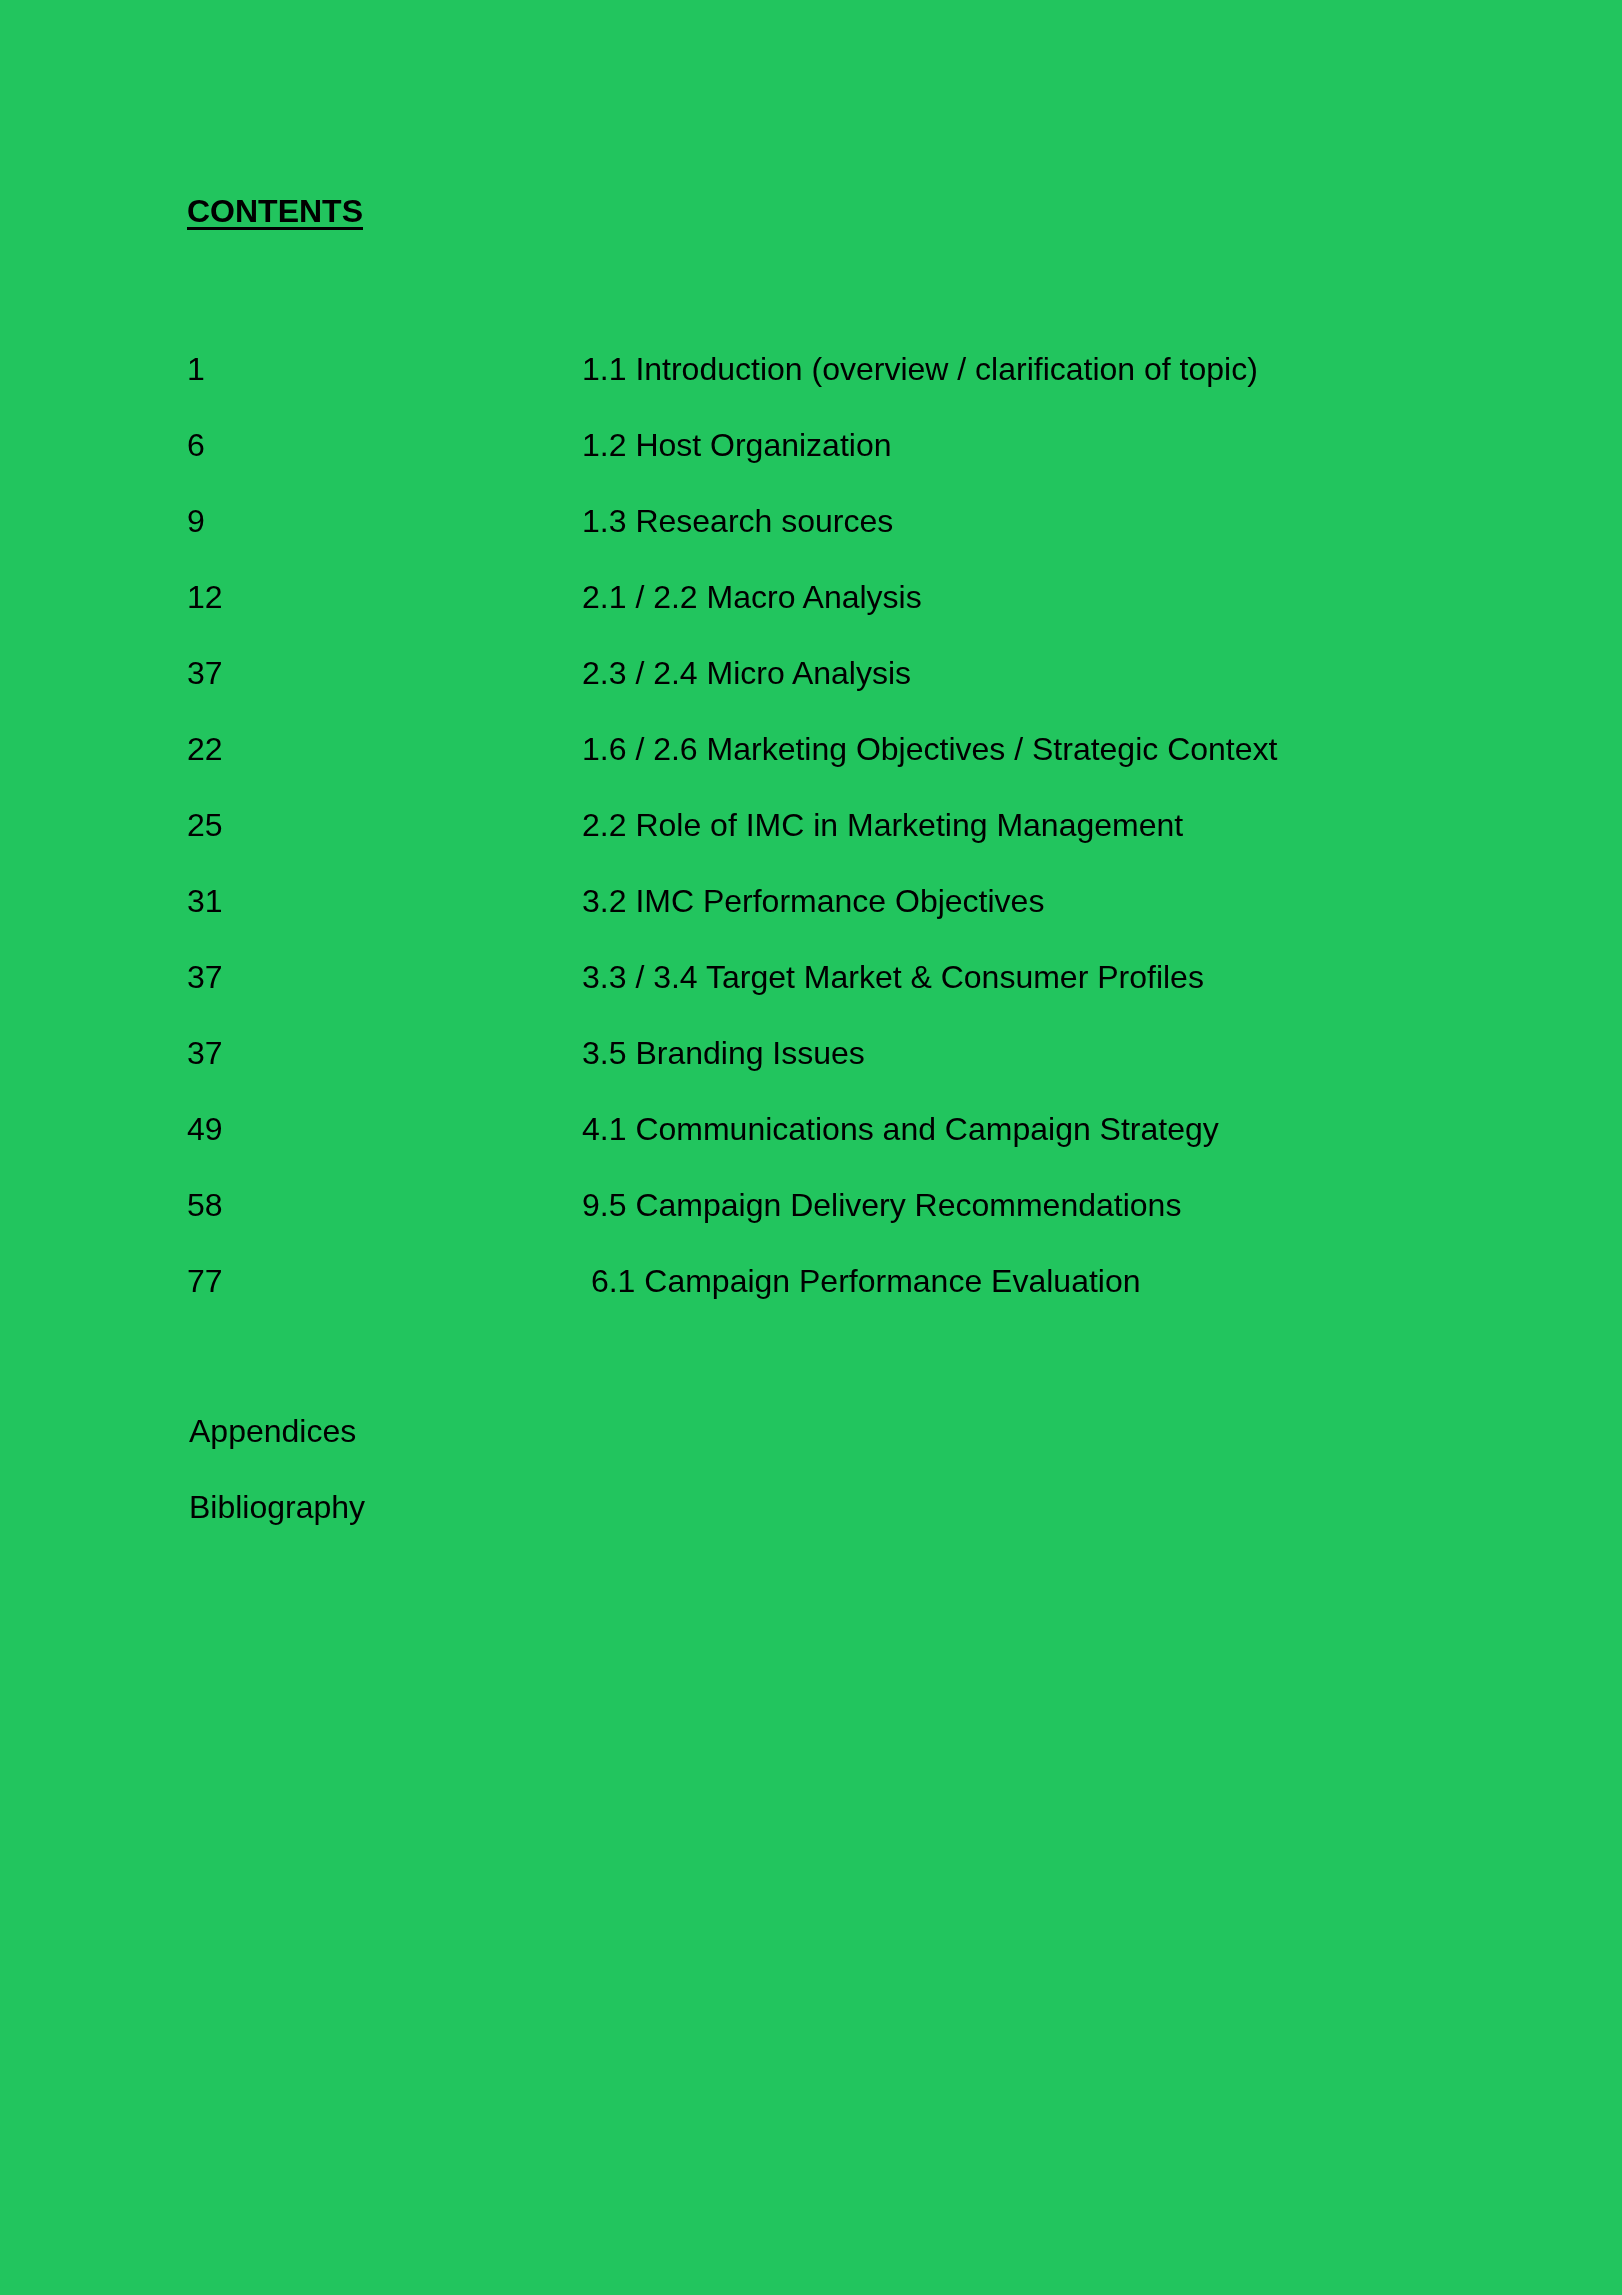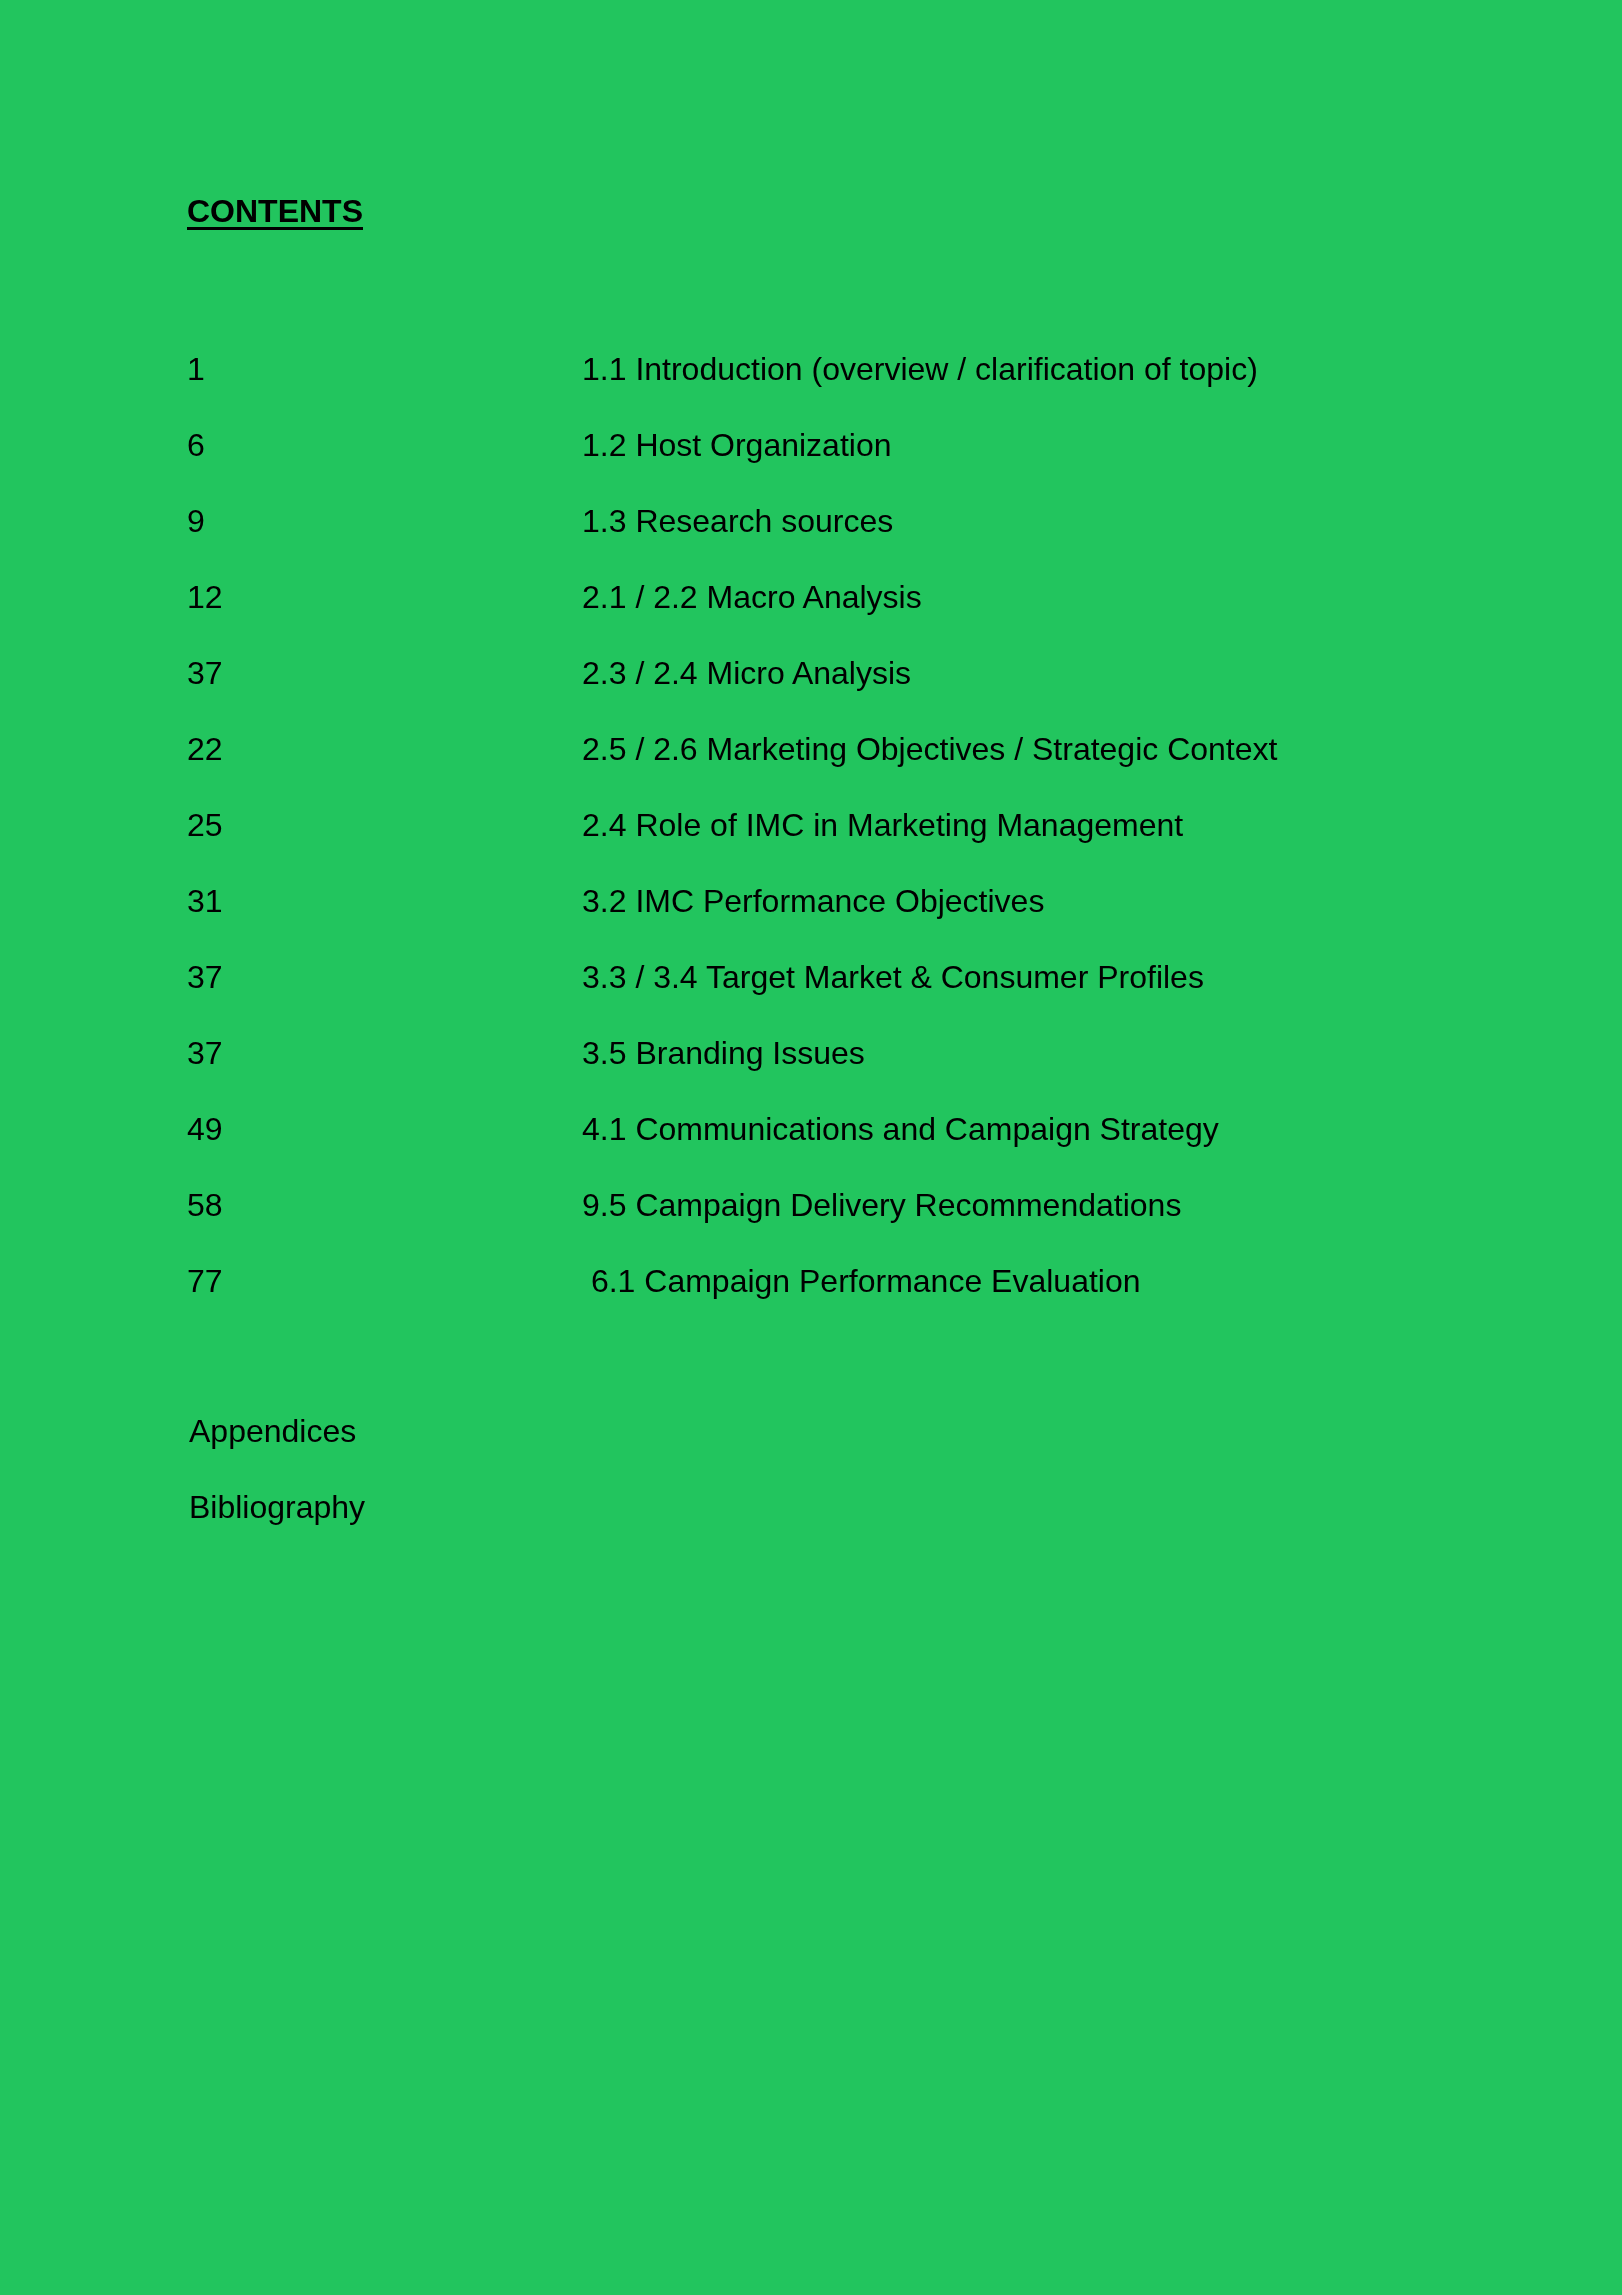--- a/index.html
+++ b/index.html
@@ -91,25 +91,25 @@
     <div class="toc-row">
       <span class="toc-page">12</span>
       <span class="toc-title">2.1 / 2.2 Macro Analysis</span>
     </div>
     <div class="toc-row">
       <span class="toc-page">37</span>
       <span class="toc-title">2.3 / 2.4 Micro Analysis</span>
     </div>
     <div class="toc-row">
       <span class="toc-page">22</span>
-      <span class="toc-title">2.5 / 2.6 Marketing Objectives / Strategic Context</span>
+      <span class="toc-title">1.6 / 2.6 Marketing Objectives / Strategic Context</span>
     </div>
     <div class="toc-row">
       <span class="toc-page">25</span>
-      <span class="toc-title">2.4 Role of IMC in Marketing Management</span>
+      <span class="toc-title">2.2 Role of IMC in Marketing Management</span>
     </div>
     <div class="toc-row">
       <span class="toc-page">31</span>
       <span class="toc-title">3.2 IMC Performance Objectives</span>
     </div>
     <div class="toc-row">
       <span class="toc-page">37</span>
       <span class="toc-title">3.3 / 3.4 Target Market &amp; Consumer Profiles</span>
     </div>
     <div class="toc-row">

